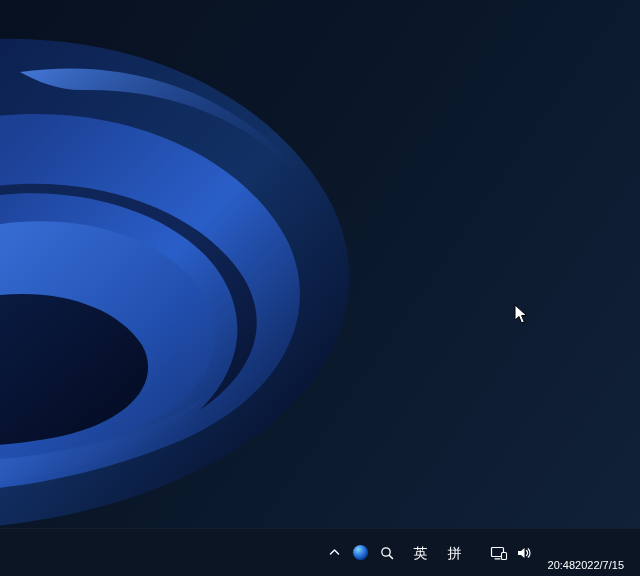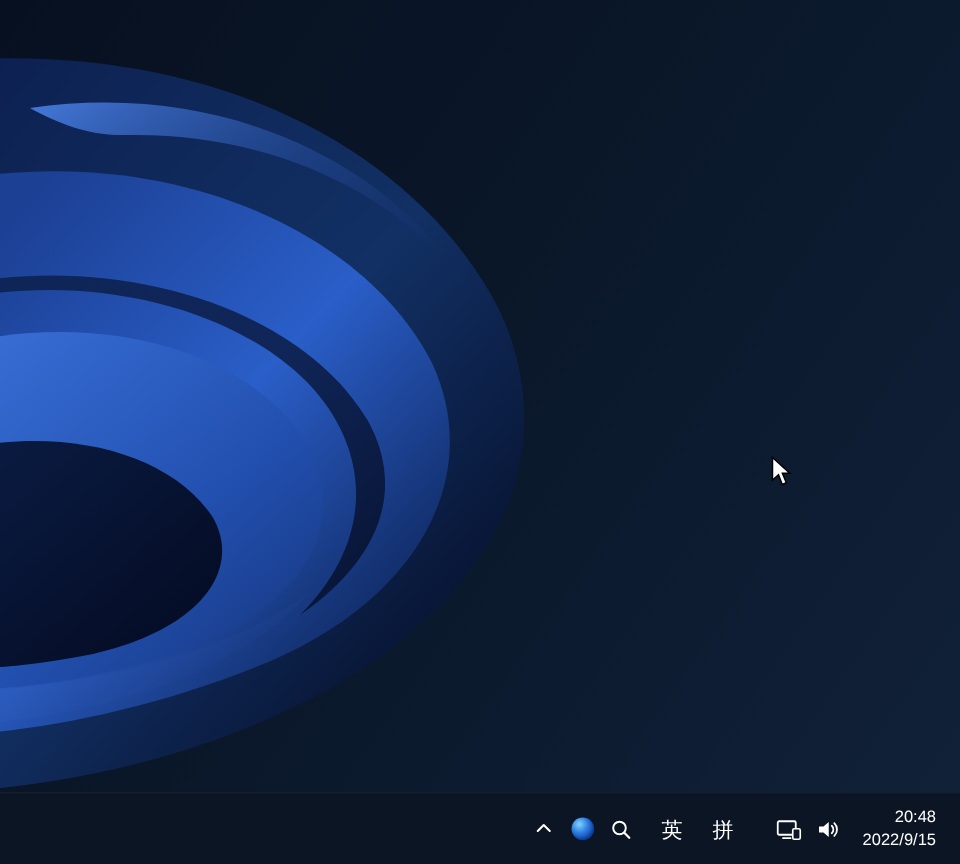--- a/index.html
+++ b/index.html
@@ -61,21 +61,21 @@
   .ime-char {
     color: #ffffff;
     font-size: 14px;
     line-height: 1;
     padding: 0 6px;
   }
   .ime-group { display: flex; align-items: center; margin: 0 4px; }
   .hw-group { display: flex; align-items: center; margin-left: 10px; }
   .clock {
     display: flex;
-    flex-direction: column;
+    flex-direction: row;
     align-items: flex-end;
     justify-content: center;
     color: #ffffff;
     font-size: 11px;
     line-height: 15px;
     padding: 0 8px 0 10px;
     height: 40px;
     border-radius: 4px;
   }
 
@@ -202,17 +202,17 @@
         <svg class="icon-svg" width="17" height="16" viewBox="0 0 17 16">
           <polygon points="2,6 5,6 8.5,3 8.5,13 5,10 2,10" fill="#ffffff"></polygon>
           <path d="M 10.5,5.5 A 3.4 3.4 0 0 1 10.5,10.5" fill="none" stroke="#ffffff" stroke-width="1.2" stroke-linecap="round"></path>
           <path d="M 12.2,3.8 A 5.8 5.8 0 0 1 12.2,12.2" fill="none" stroke="#ffffff" stroke-width="1.2" stroke-linecap="round"></path>
         </svg>
       </div>
     </div>
 
     <div class="clock">
       <span>20:48</span>
-      <span>2022/9/15</span>
+      <span>2022/7/15</span>
     </div>
 
   </div>
 </div>
 
 </body></html>

